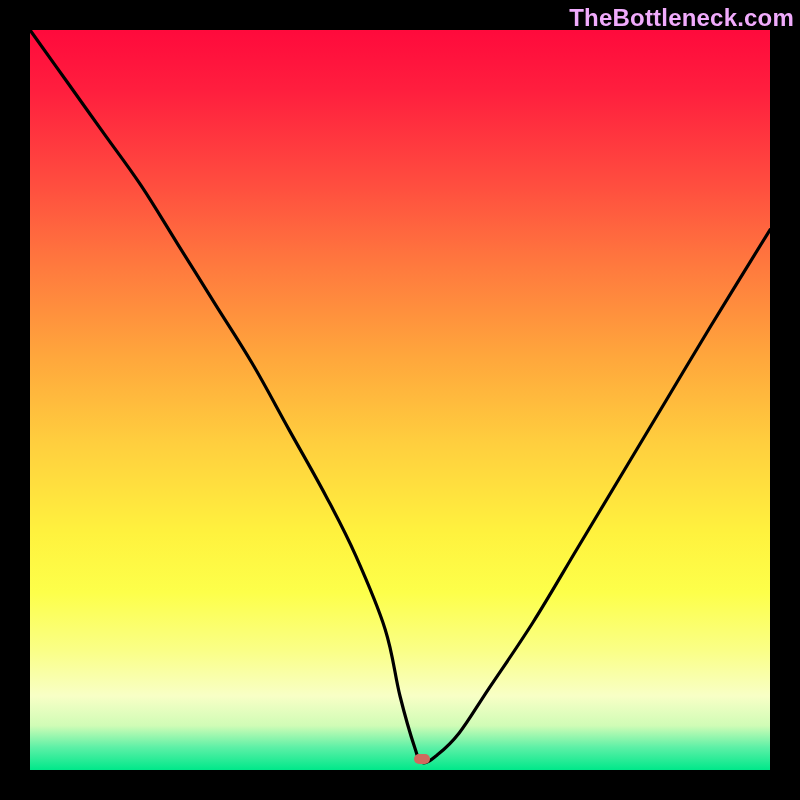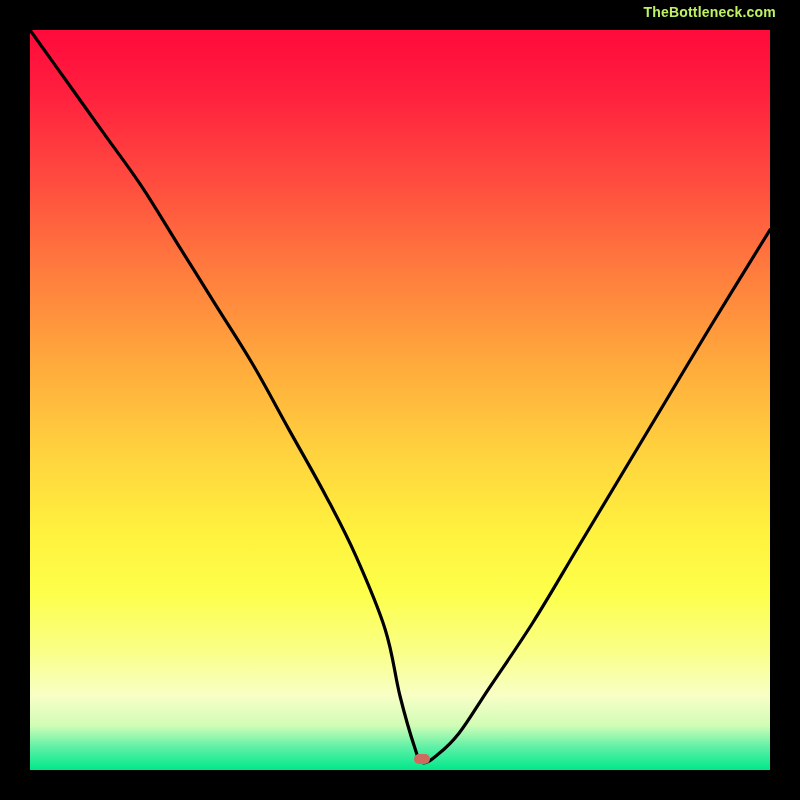--- a/index.html
+++ b/index.html
@@ -50,26 +50,26 @@
   .marker {
     position: absolute;
     width: 16px;
     height: 10px;
     border-radius: 5px;
     background: #cf6a5e;
     transform: translate(-50%, -50%);
   }
   .watermark {
     position: absolute;
-    right: 24px;
+    right: 6px;
     top: 4px;
     font-family: Arial, Helvetica, sans-serif;
-    font-size: 14px;
+    font-size: 24px;
     font-weight: 600;
-    color: #bef264;
+    color: #f0abfc;
     letter-spacing: 0.2px;
   }
 </style>
 </head>
 <body>
 
 <div class="frame">
   <div class="watermark">TheBottleneck.com</div>
   <div class="plot-area">
     <svg class="curve" viewBox="0 0 740 740" preserveAspectRatio="none">

